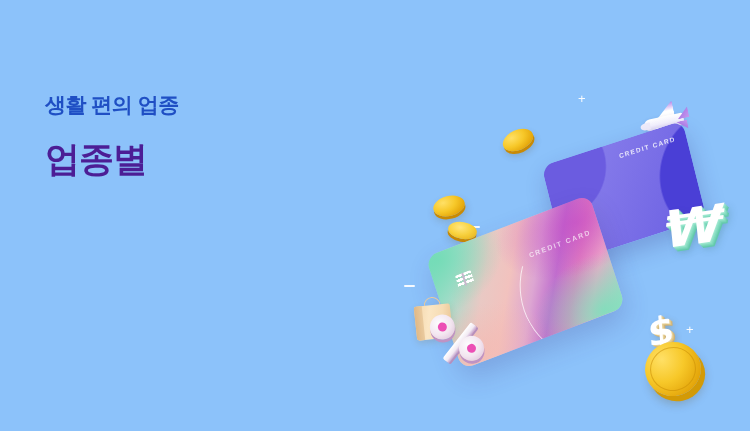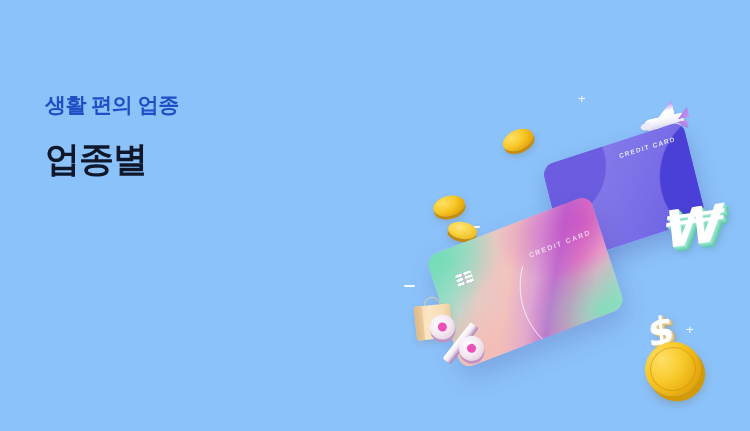--- a/index.html
+++ b/index.html
@@ -30,21 +30,21 @@
     font-weight:700;
     color:#1F4FC4;
     letter-spacing:-0.5px;
     line-height:1.2;
     margin-bottom:16px;
     white-space:nowrap;
   }
   .headline {
     font-size:35px;
     font-weight:700;
-    color:#0f172a;
+    color:#4c1d95;
     letter-spacing:-1px;
     line-height:1.5;
     white-space:nowrap;
   }
 
   
   .art {
     position:absolute;
     left:390px;
     top:80px;

